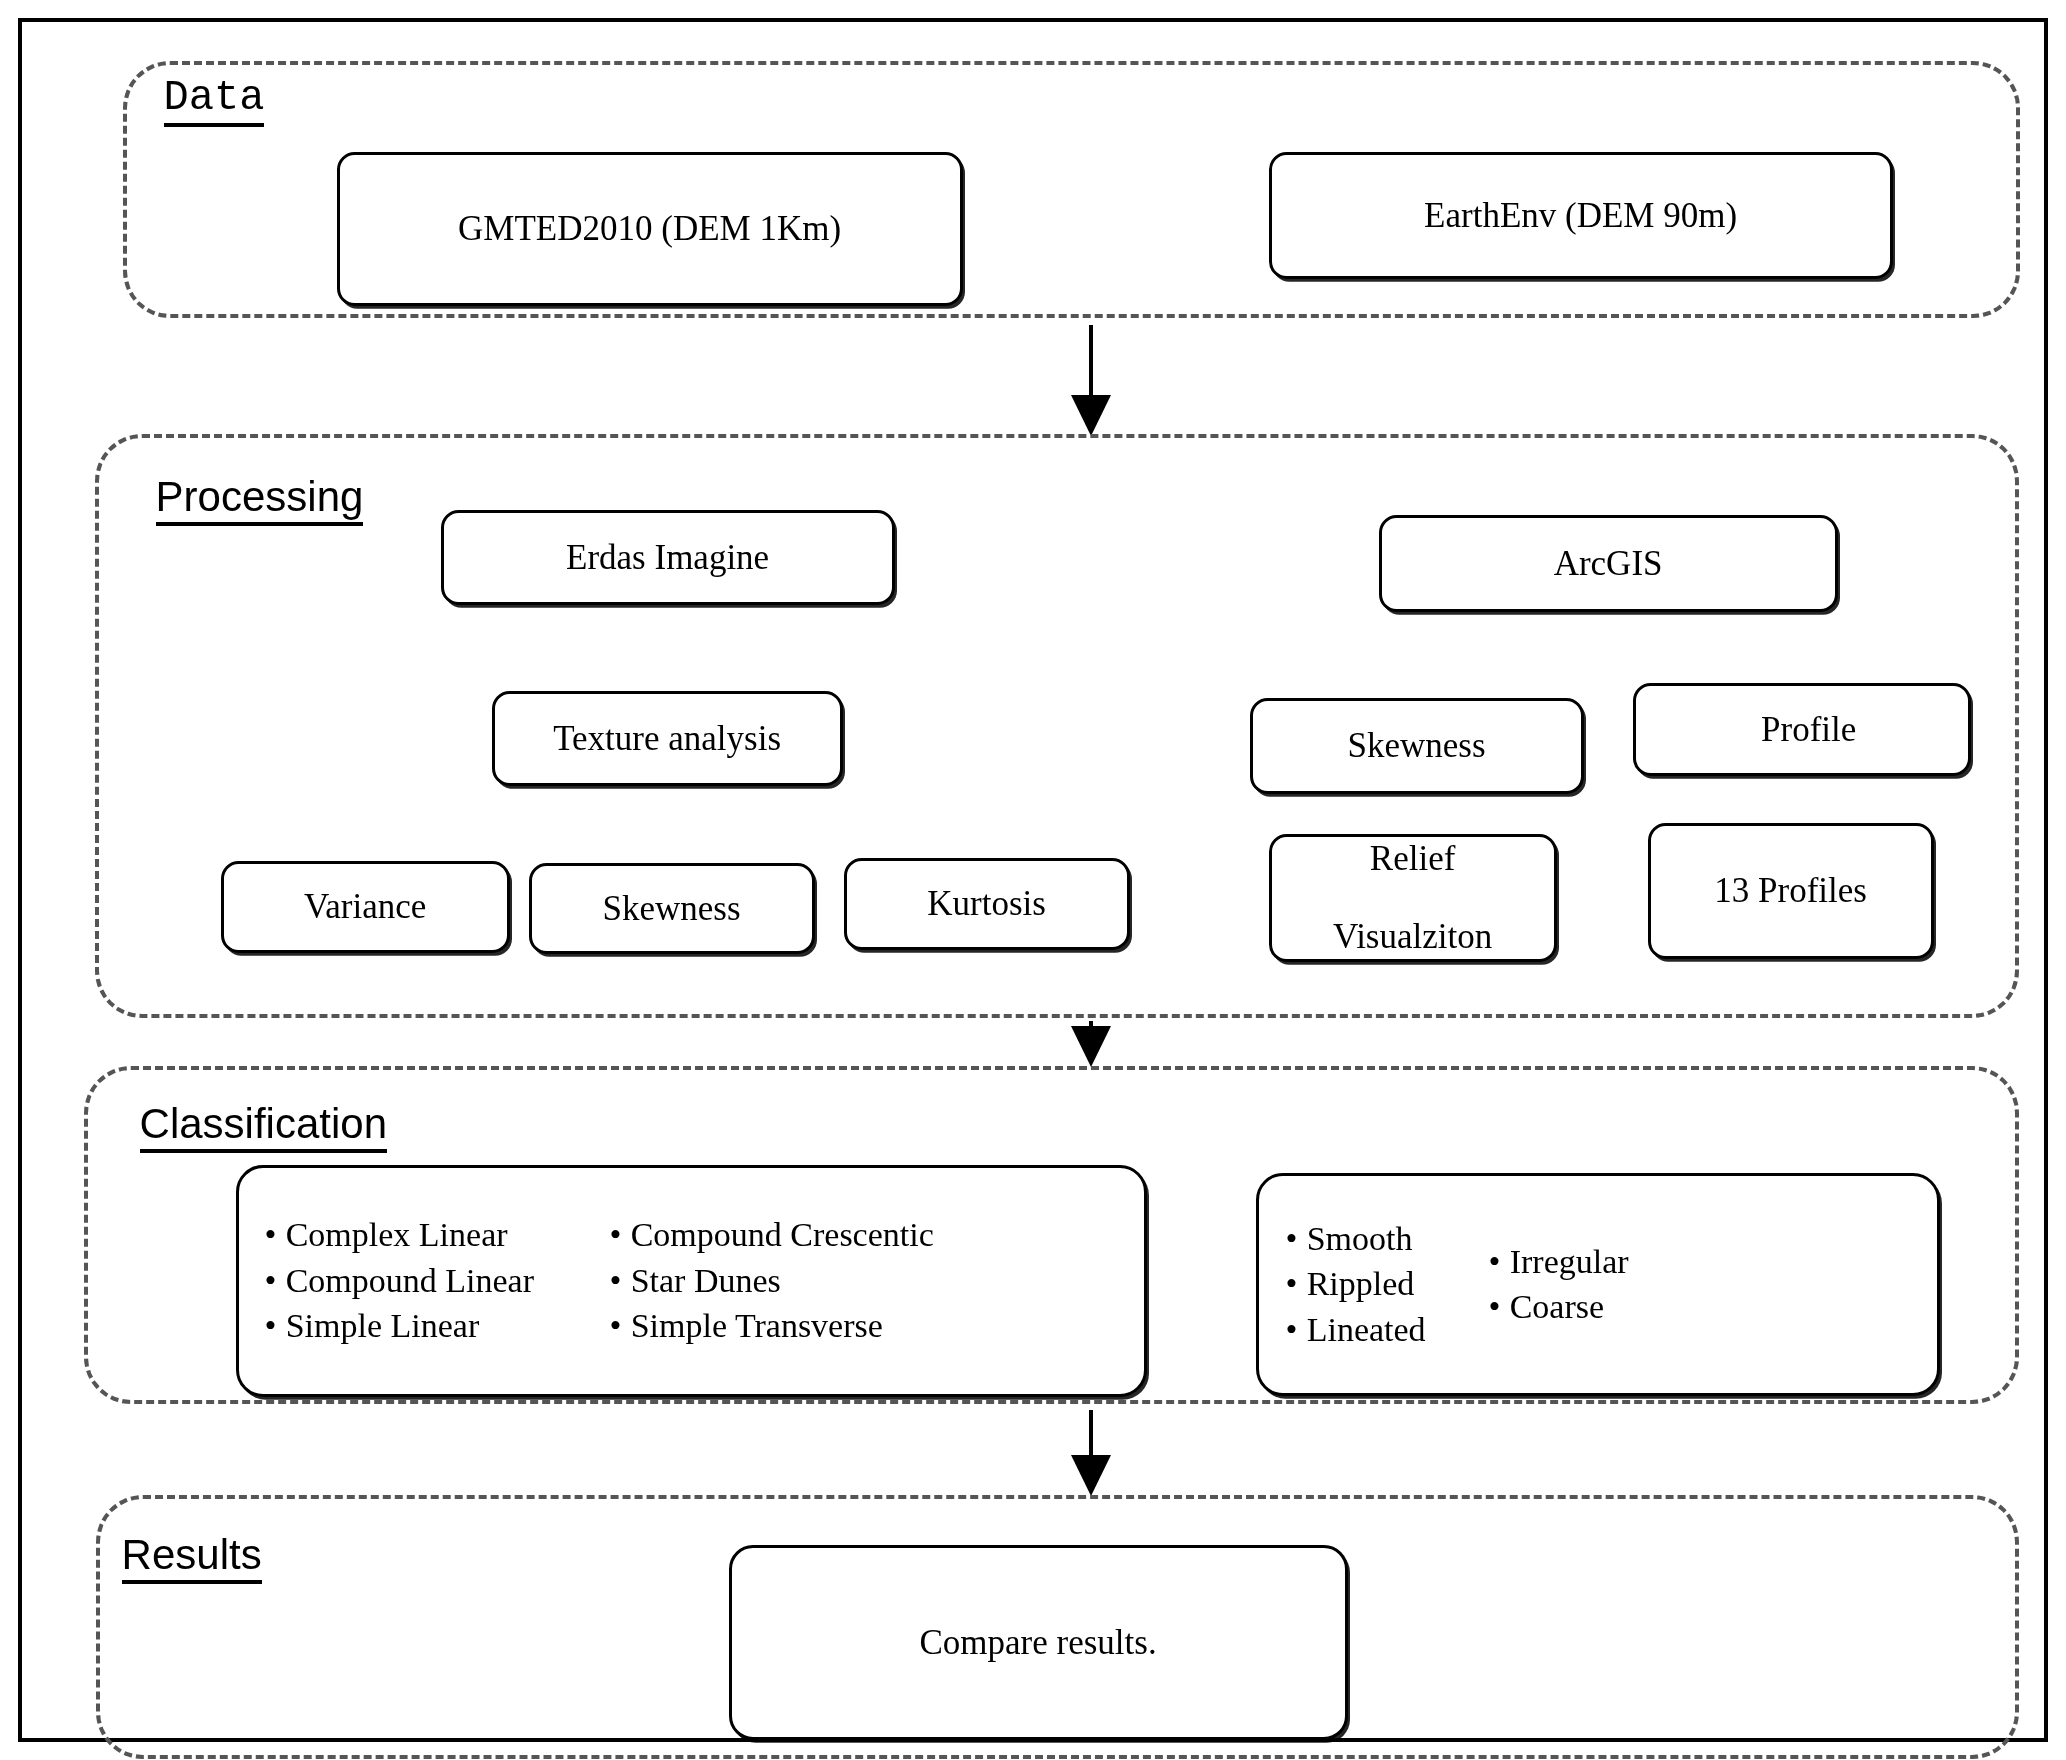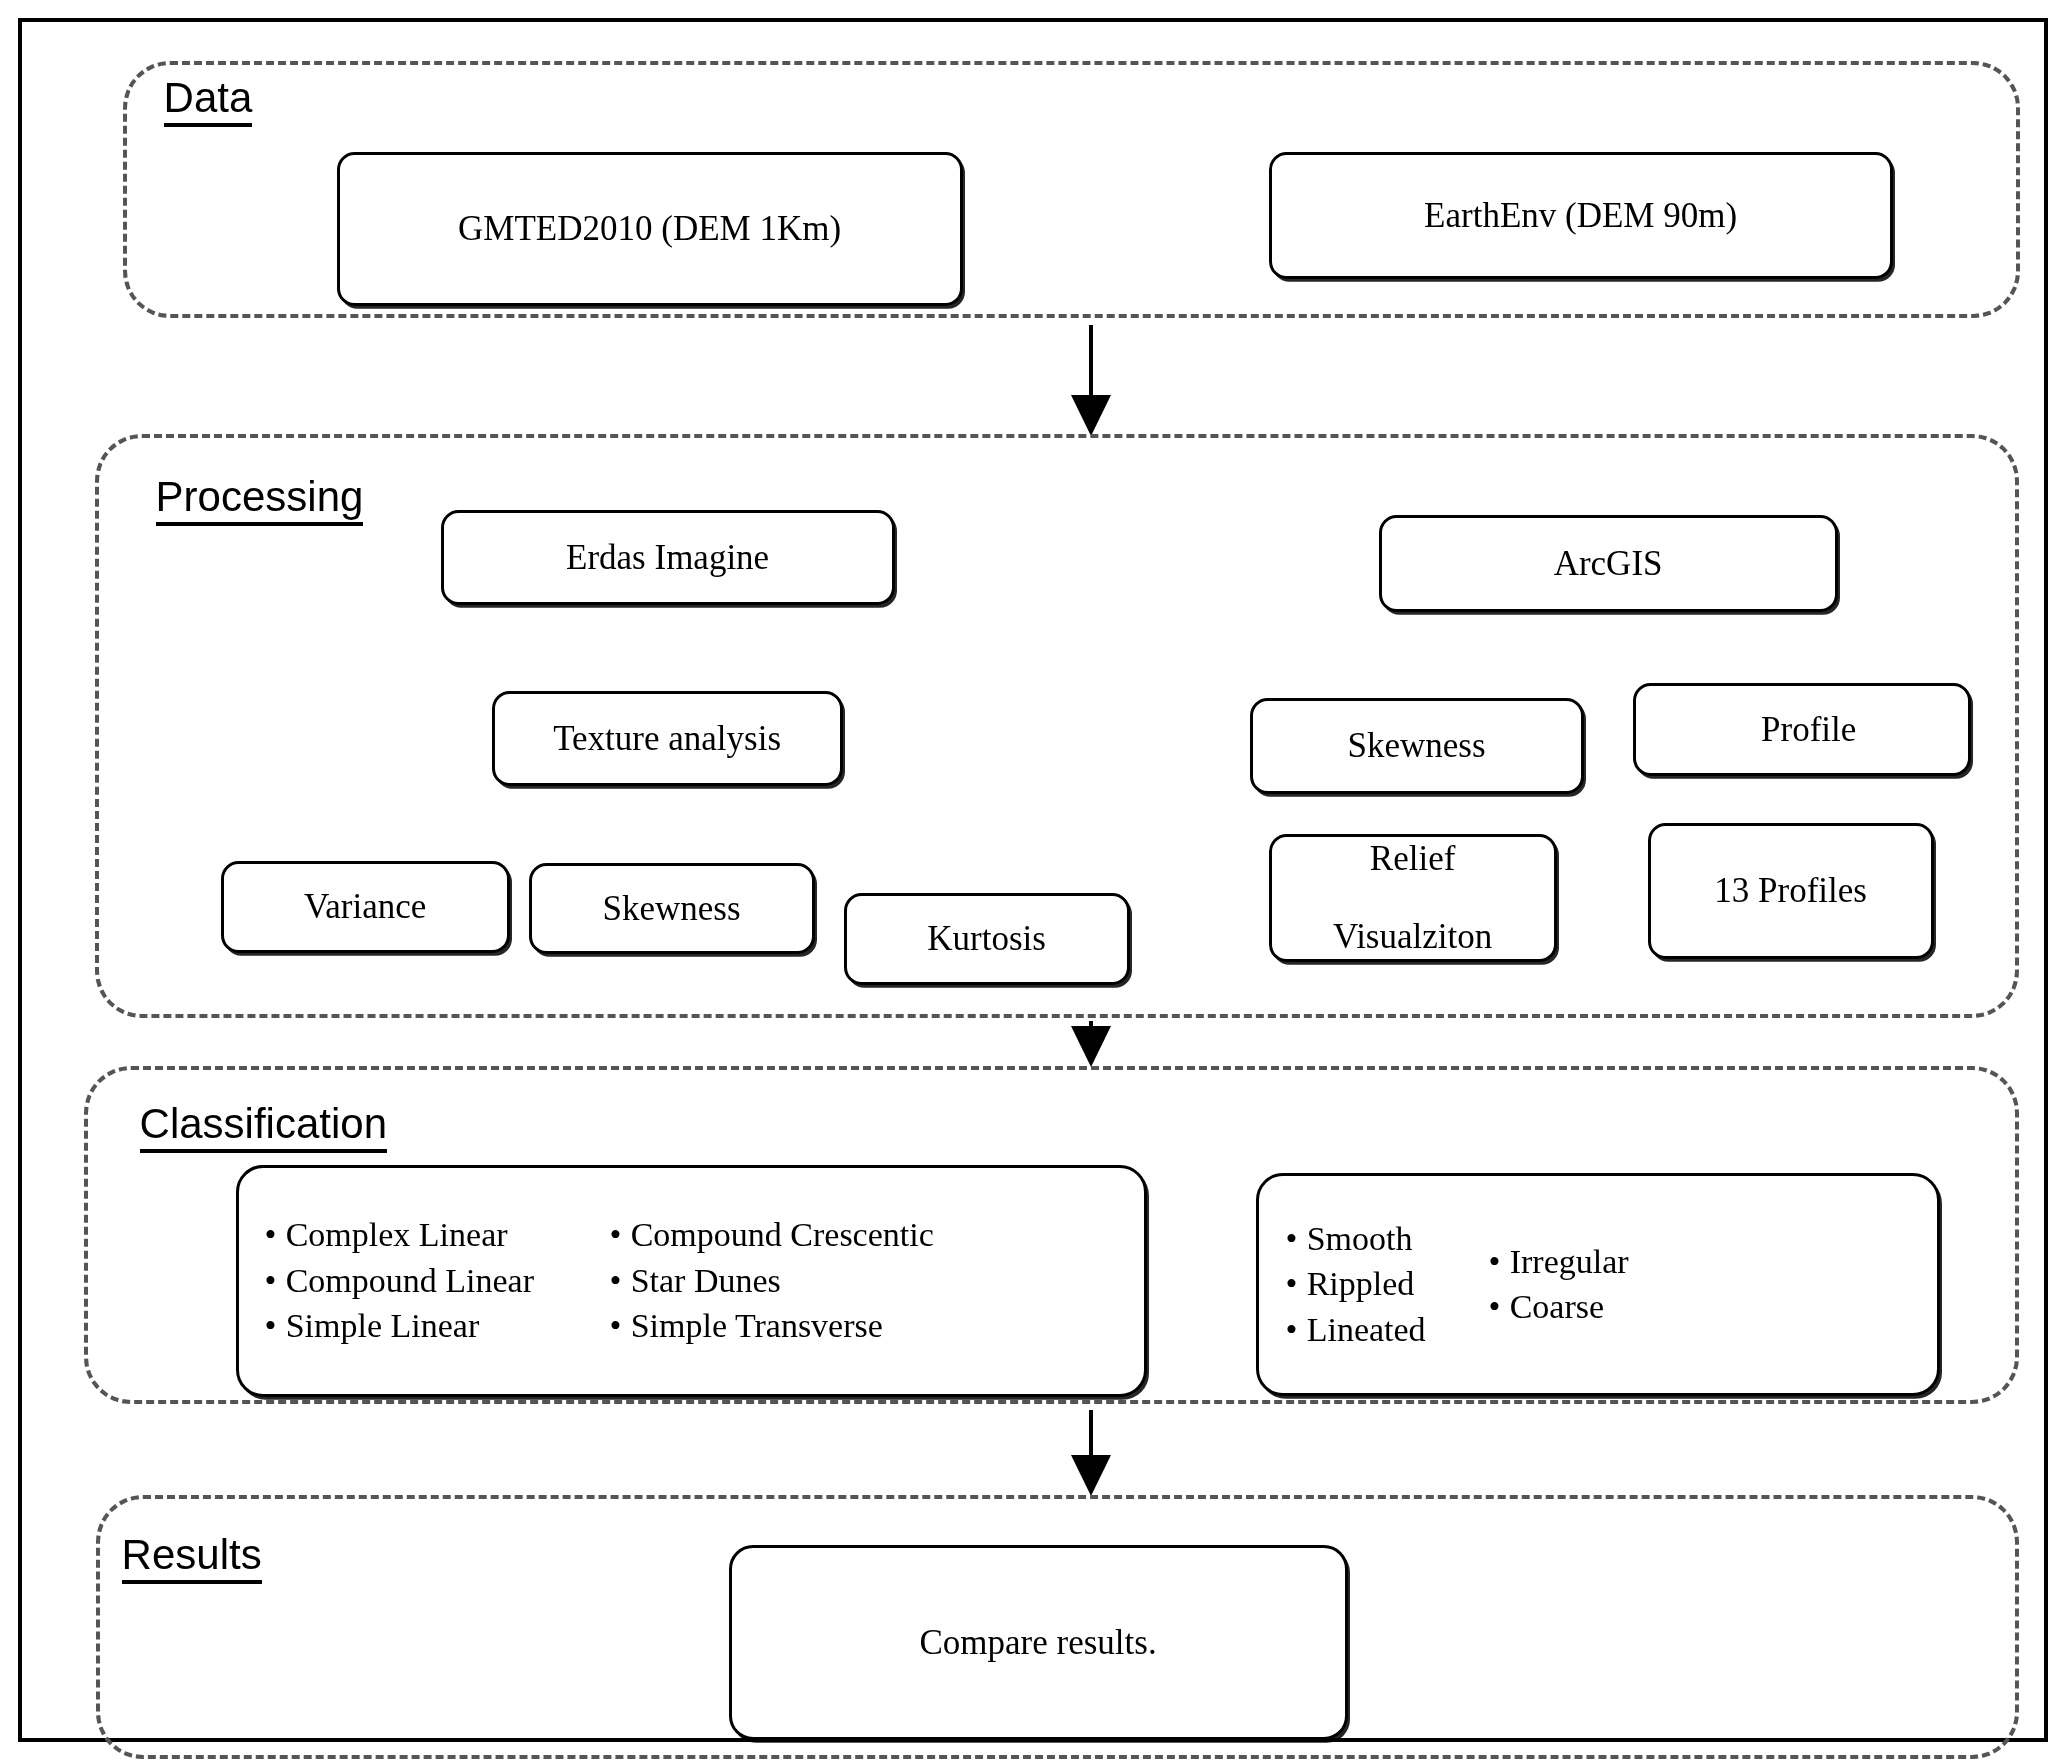--- a/index.html
+++ b/index.html
@@ -44,21 +44,21 @@
   .stage-title {
     position: absolute;
     font-family: "Liberation Sans", "DejaVu Sans", sans-serif;
     font-size: 42px;
     color: #000000;
     line-height: 1;
     white-space: nowrap;
     border-bottom: 4.7px solid #000000;
     padding-bottom: 4px;
   }
-  #title-data           { left: 142px; top: 55px; }
+  #title-data           { left: 142px; top: 55px; font-family: Liberation Mono, monospace; }
   #title-processing     { left: 134px; top: 454px; }
   #title-classification { left: 118px; top: 1081px; }
   #title-results        { left: 100px; top: 1512px; }
 
   
   .node {
     position: absolute;
     box-sizing: border-box;
     border: 3.4px solid #000000;
     border-radius: 17.6px;
@@ -84,21 +84,21 @@
   #node-arcgis  { left: 1357px; top: 493px;  width: 459px;  height: 97px; }
 
   
   #node-texture   { left: 470px;  top: 669px;  width: 351px;  height: 95px; }
   #node-hillshade { left: 1228px; top: 676px; width: 334px;  height: 96px; }
   #node-profile   { left: 1611px; top: 661px;  width: 338px;  height: 93px; padding-left: 21px; }
 
   
   #node-variance    { left: 199px;  top: 839px; width: 289px;  height: 92px; }
   #node-skewness    { left: 507px;  top: 841px; width: 286px;  height: 91px; }
-  #node-kurtosis    { left: 822px; top: 836px; width: 286px;  height: 92px; margin-top: 35px; }
+  #node-kurtosis    { left: 822px; top: 836px; width: 286px;  height: 92px; }
   #node-relief      { left: 1247px; top: 812px; width: 288px;  height: 128px; }
   #node-13profiles  { left: 1626px; top: 801px; width: 286px;  height: 136px; }
 
   
   #node-dune-types {
     left: 214px; top: 1143px; width: 911px; height: 232px;
     border-radius: 27px;
     align-items: center;
     justify-content: flex-start;
     padding: 0;

